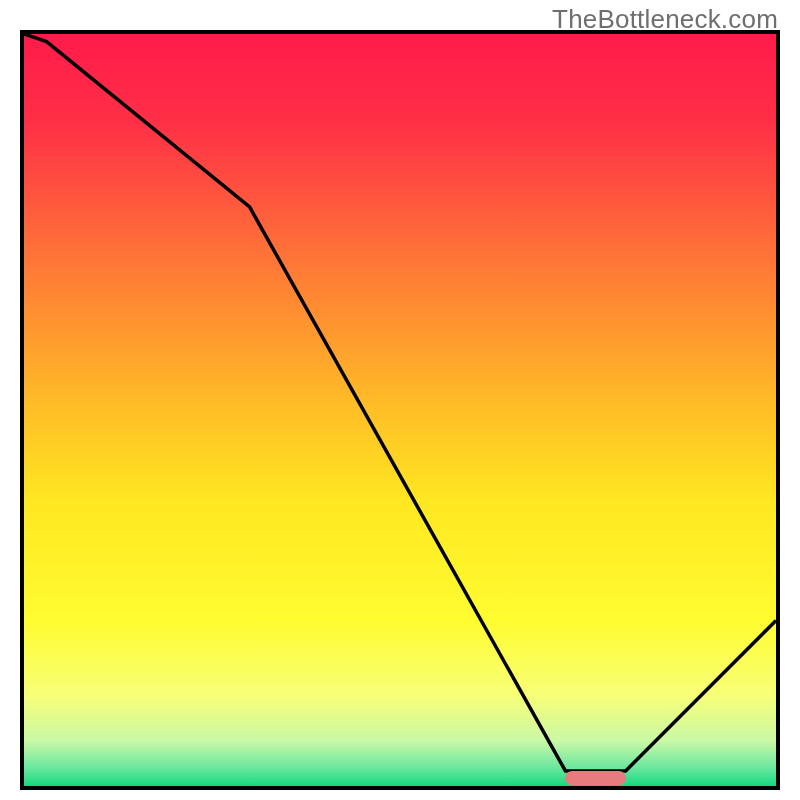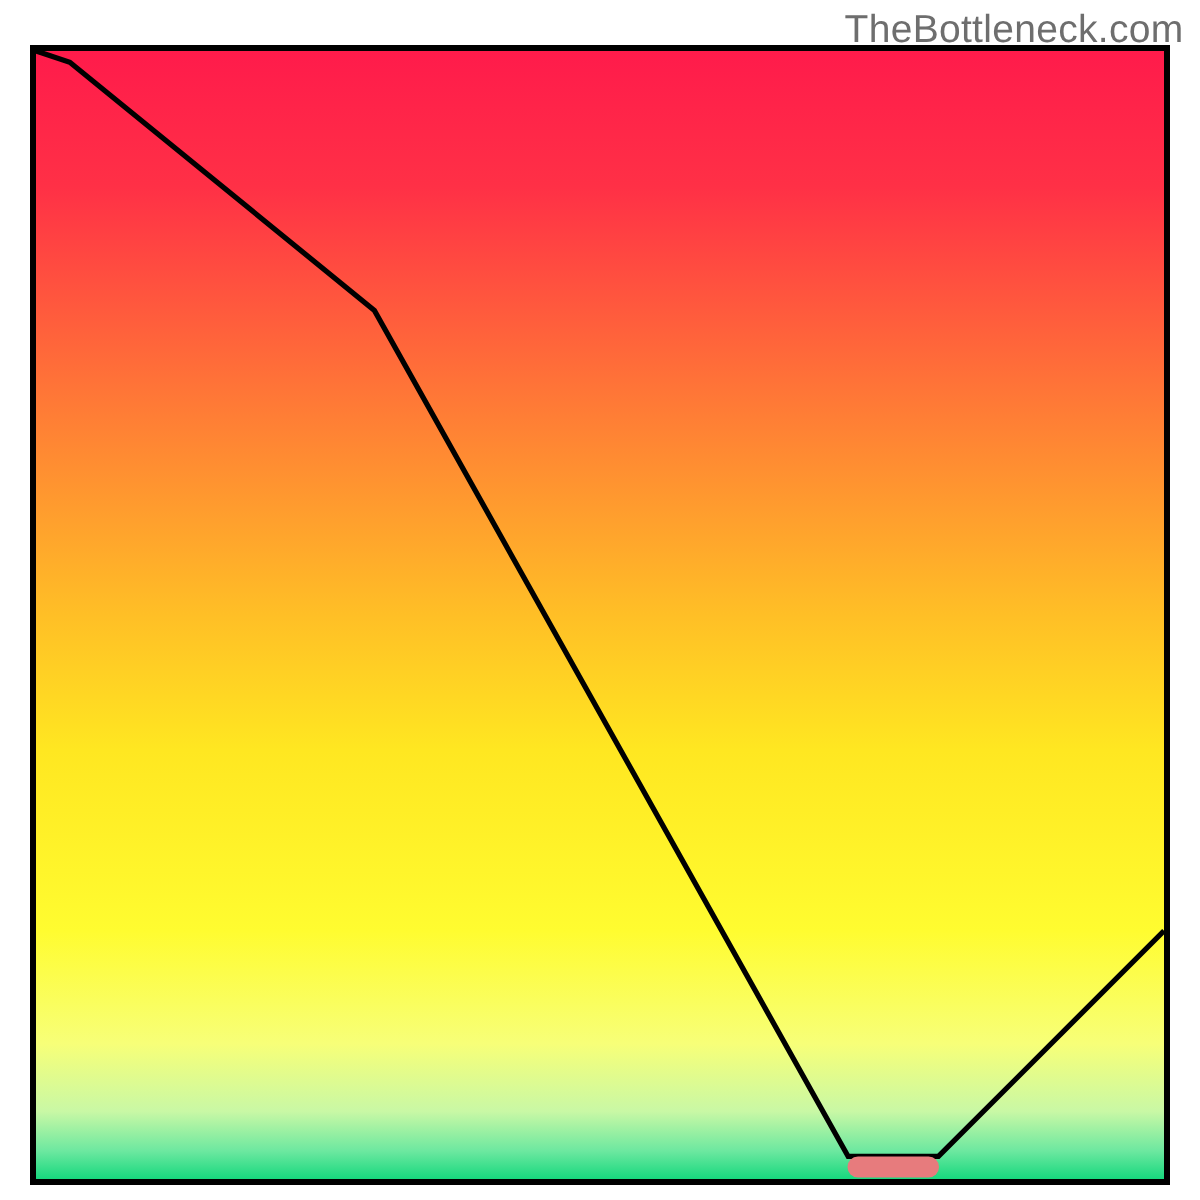--- a/index.html
+++ b/index.html
@@ -7,21 +7,20 @@
     padding: 0;
     width: 800px;
     height: 800px;
     background: #ffffff;
     font-family: Arial, Helvetica, sans-serif;
   }
   .container {
     position: relative;
     width: 788px;
     height: 800px;
-    padding-left: 11px;
   }
   .watermark {
     position: absolute;
     top: 4px;
     right: 10px;
     font-size: 26px;
     font-weight: 500;
     color: #6e6e6e;
     letter-spacing: 0.2px;
   }

